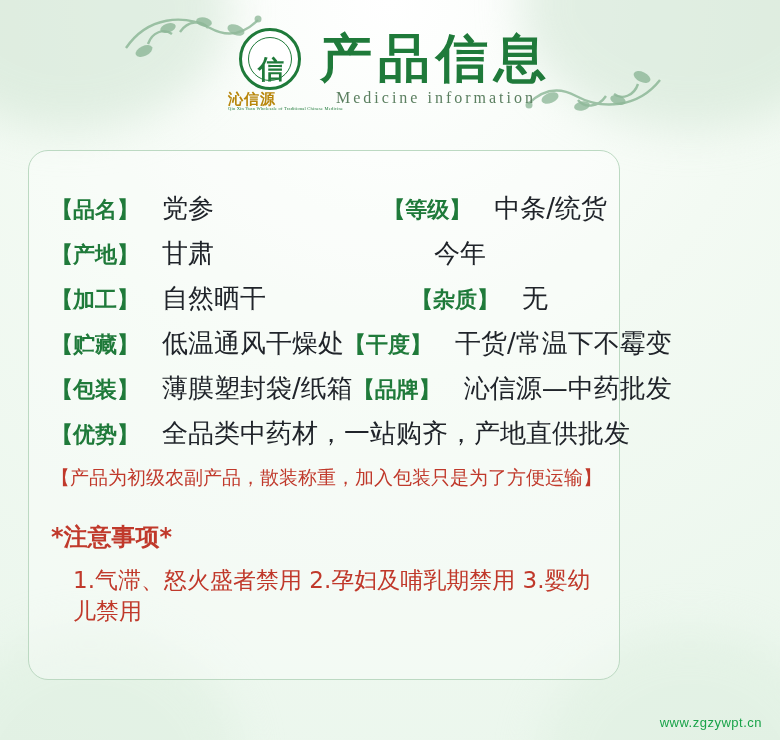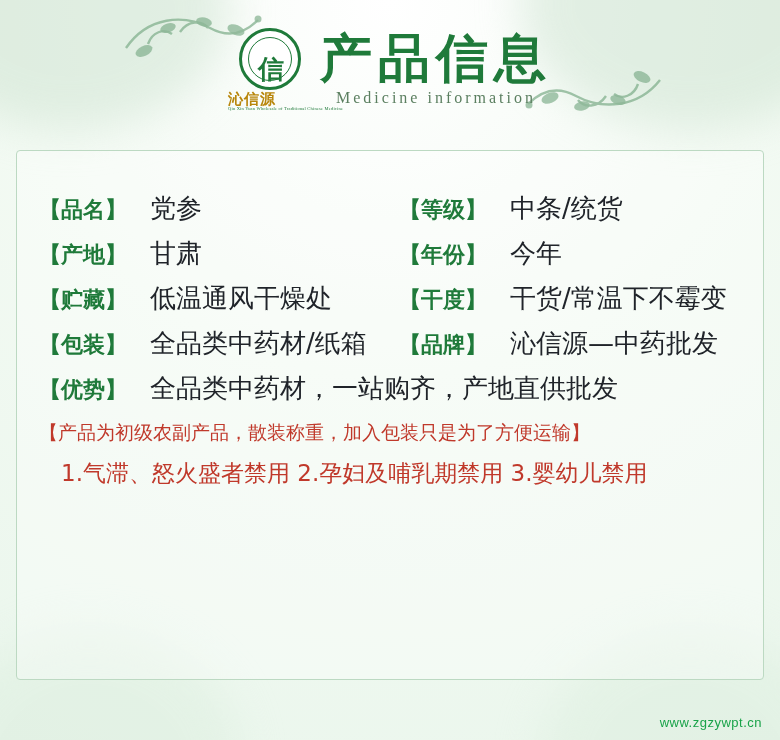--- a/index.html
+++ b/index.html
@@ -126,26 +126,26 @@
     position: absolute;
     pointer-events: none;
     opacity: .85;
   }
   .vine.left { left: 118px; top: 6px; }
   .vine.right { right: 112px; top: 52px; }
 
   
   .card {
     position: absolute;
-    left: 16px;
+    left: 28px;
     top: 150px;
-    width: 748px;
+    width: 592px;
     height: 530px;
     border: 1px solid #bcd9c2;
-    border-radius: 4px;
+    border-radius: 20px;
     background: rgba(255,255,255,0.35);
     box-sizing: border-box;
   }
   .rows {
     position: absolute;
     left: 22px;
     top: 40px;
     right: 12px;
   }
   .row {
@@ -270,55 +270,65 @@
           <span class="value">中条/统货</span>
         </div>
       </div>
 
       <div class="row">
         <div class="field col-a">
           <span class="label">【产地】</span>
           <span class="value">甘肃</span>
         </div>
         <div class="field">
-          <span class="label">【年份】</span>
           <span class="value">今年</span>
         </div>
       </div>
 
+      <div class="row">
+        <div class="field col-a">
+          <span class="label">【加工】</span>
+          <span class="value">自然晒干</span>
+        </div>
+        <div class="field">
+          <span class="label">【杂质】</span>
+          <span class="value">无</span>
+        </div>
+      </div>
 
       <div class="row">
         <div class="field col-a">
           <span class="label">【贮藏】</span>
           <span class="value">低温通风干燥处</span>
         </div>
         <div class="field">
           <span class="label">【干度】</span>
           <span class="value">干货/常温下不霉变</span>
         </div>
       </div>
 
       <div class="row">
         <div class="field col-a">
           <span class="label">【包装】</span>
-          <span class="value">全品类中药材/纸箱</span>
+          <span class="value">薄膜塑封袋/纸箱</span>
         </div>
         <div class="field">
           <span class="label">【品牌】</span>
           <span class="value">沁信源—中药批发</span>
         </div>
       </div>
 
       <div class="row">
         <div class="field">
           <span class="label">【优势】</span>
           <span class="value">全品类中药材，一站购齐，产地直供批发</span>
         </div>
       </div>
 
       <div class="note">【产品为初级农副产品，散装称重，加入包装只是为了方便运输】</div>
 
+      <div class="warn-title">*注意事项*</div>
       <div class="warn-items">1.气滞、怒火盛者禁用 2.孕妇及哺乳期禁用 3.婴幼儿禁用</div>
     </div>
   </div>
 
   <div class="watermark">www.zgzywpt.cn</div>
 </div>
 
 </body></html>

